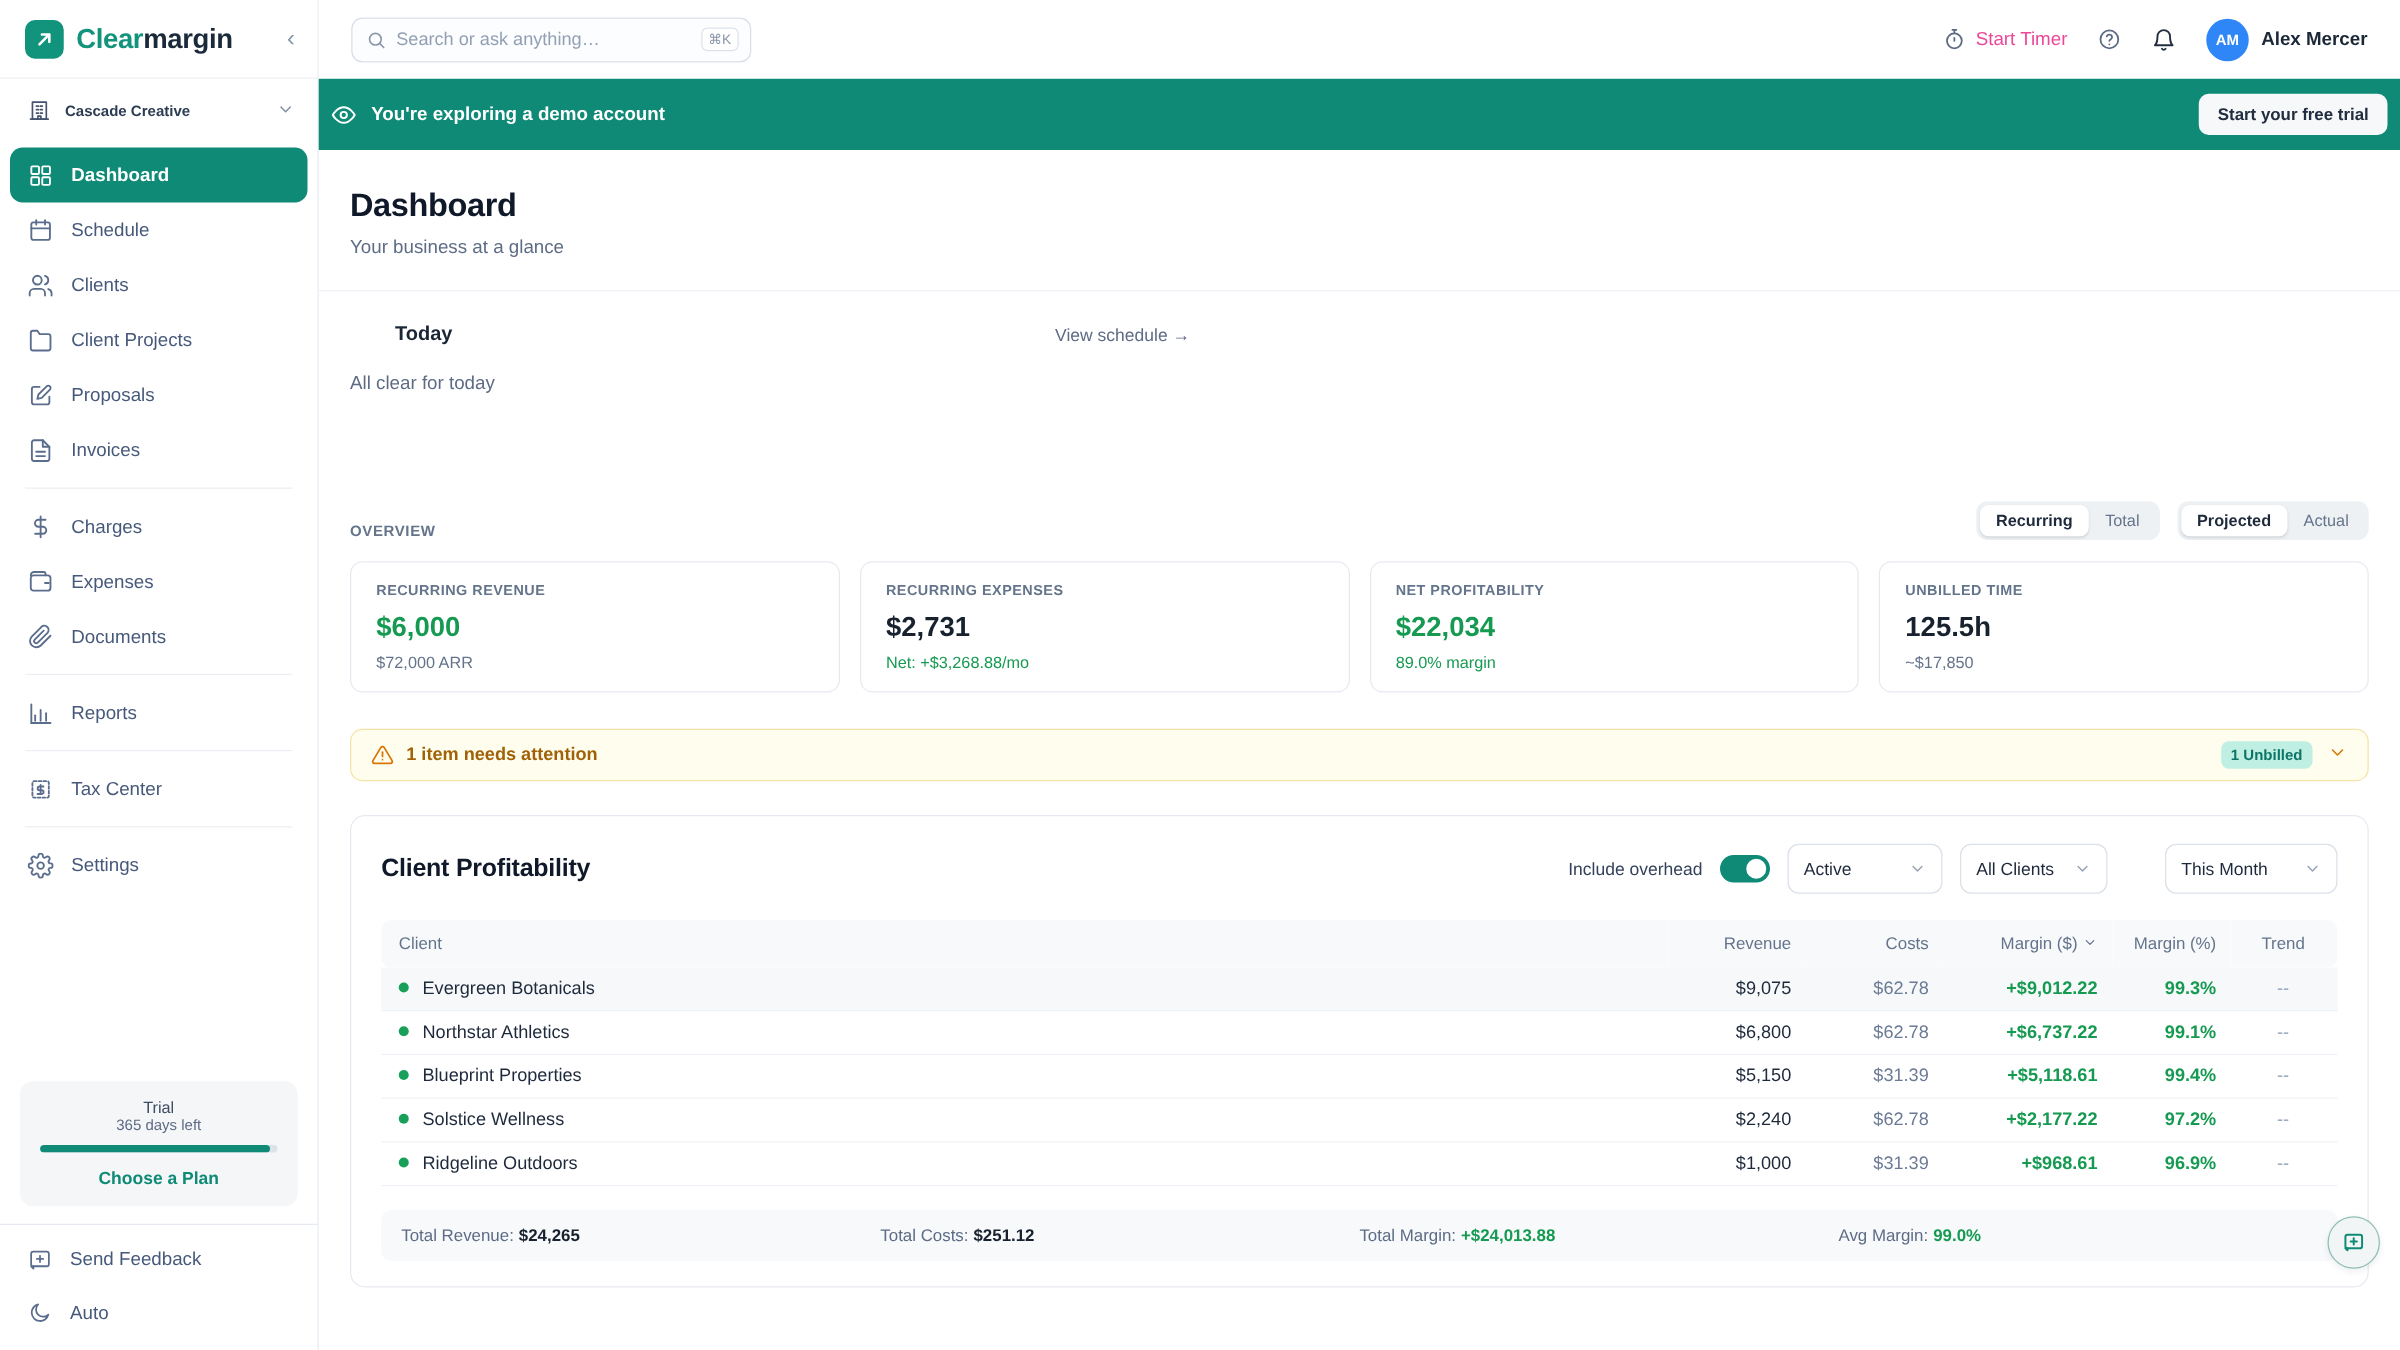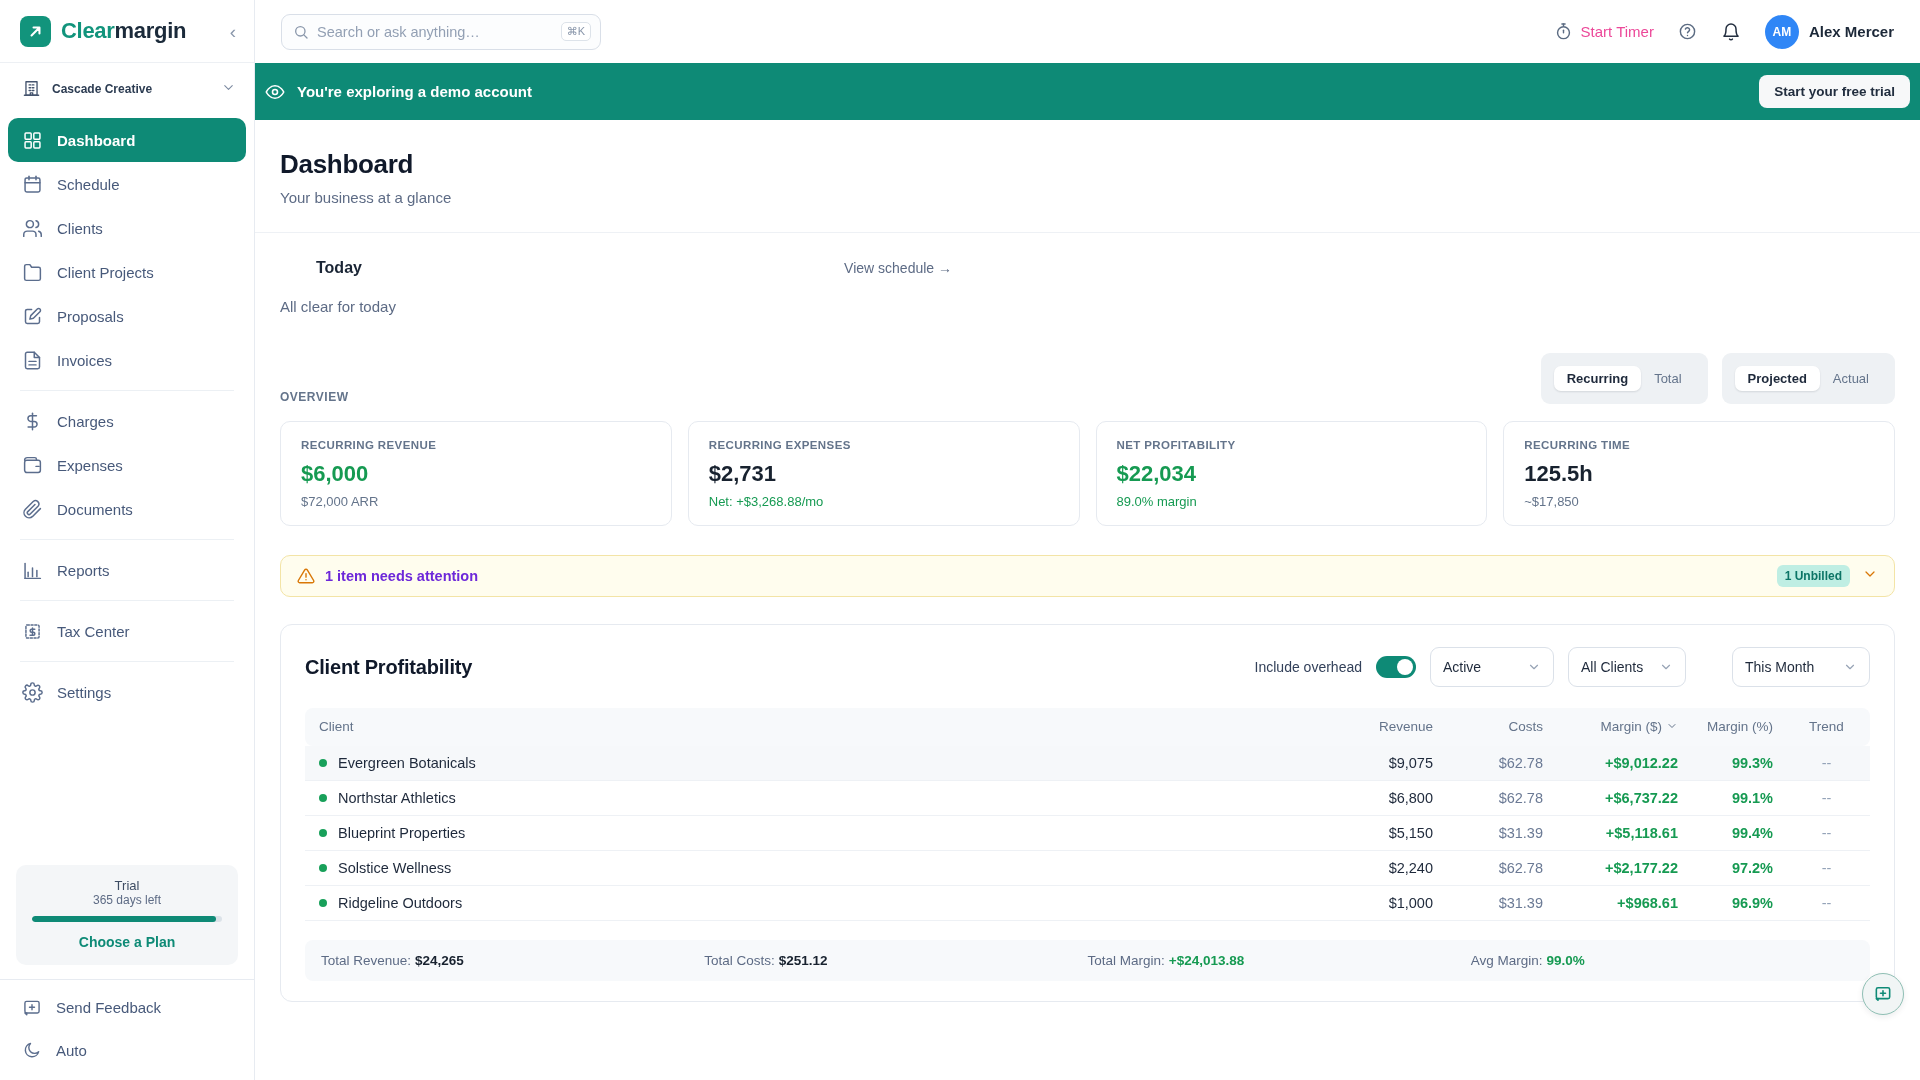--- a/index.html
+++ b/index.html
@@ -70,35 +70,35 @@
 
   .today-sec { width:672px; margin-top:26px; }
   .today-head { display:flex; align-items:center; justify-content:space-between;margin-left:36px; }
   .today-title { font-size:16px; font-weight:bold; color:#1a2535; }
   .today-link { font-size:14px; color:#5d6b85; cursor:pointer; }
   .today-empty { font-size:15px; color:#5d6b85; margin-top:21px; }
 
   .ov-head { display:flex; align-items:flex-end; justify-content:space-between; margin-top:38px; }
   .ov-label { font-size:12px; font-weight:bold; letter-spacing:0.5px; color:#64748b; }
   .toggle-wrap { display:flex; gap:14px; }
-  .seg { background:#eef1f4; border-radius:9px; padding:13px; display:flex; }
+  .seg { background:#eef1f4; border-radius:9px; padding:3px; display:flex;margin-top:48px; }
   .seg-opt { font-size:13px; color:#64748b; padding:5px 13px; border-radius:7px; cursor:pointer; font-weight:500; }
   .seg-opt.sel { background:#fff; color:#1e293b; font-weight:600; box-shadow:0 1px 2px rgba(16,24,40,.12); }
 
   .cards-row { display:flex; gap:16px; margin-top:17px; }
   .ov-card { flex:1; border:1px solid #e6eaf0; border-radius:10px; padding:17px 20px 16px 20px; background:#fff; }
   .ov-card-label { font-size:11.5px; font-weight:bold; letter-spacing:0.4px; color:#64748b; }
   .ov-card-value { font-size:22px; font-weight:bold; margin-top:10px; color:#18222f; }
   .ov-card-value.green { color:#169a52; }
   .ov-card-sub { font-size:13px; color:#64748b; margin-top:7px; }
   .ov-card-sub.green { color:#169a52; }
 
   .attn { margin-top:29px; border:1px solid #f3e4a6; background:#fffdee; border-radius:10px; height:42px; display:flex; align-items:center; padding:0 16px; }
   .attn svg { width:18px; height:18px; stroke:#d97706; stroke-width:1.9; fill:none; stroke-linecap:round; stroke-linejoin:round; }
-  .attn-text { color:#6d28d9; font-size:14.5px; font-weight:600; margin-left:10px; }
+  .attn-text { color:#a16207; font-size:14.5px; font-weight:600; margin-left:10px; }
   .attn-right { margin-left:auto; display:flex; align-items:center; gap:12px; }
   .attn-badge { background:#bfeee3; color:#0c7566; font-size:12px; font-weight:600; border-radius:6px; padding:4px 8px; }
   .attn-chev svg { stroke:#d97706; width:16px; height:16px; }
 
   .profit-card { margin-top:27px; border:1px solid #e6eaf0; border-radius:12px; padding:22px 24px 20px 24px; background:#fff; }
   .profit-head { display:flex; align-items:center; }
   .profit-title { font-size:20px; font-weight:bold; color:#10192a; letter-spacing:-0.2px; }
   .profit-controls { margin-left:auto; display:flex; align-items:center; gap:14px; }
   .ovh-label { font-size:14px; color:#33415a; }
   .switch { width:40px; height:22px; border-radius:12px; background:#0e8a76; position:relative; cursor:pointer; }
@@ -387,21 +387,21 @@
           <div class="ov-card-label">RECURRING EXPENSES</div>
           <div class="ov-card-value">$2,731</div>
           <div class="ov-card-sub green">Net: +$3,268.88/mo</div>
         </div>
         <div class="ov-card">
           <div class="ov-card-label">NET PROFITABILITY</div>
           <div class="ov-card-value green">$22,034</div>
           <div class="ov-card-sub green">89.0% margin</div>
         </div>
         <div class="ov-card">
-          <div class="ov-card-label">RECURRING TIME</div>
+          <div class="ov-card-label">UNBILLED TIME</div>
           <div class="ov-card-value">125.5h</div>
           <div class="ov-card-sub">~$17,850</div>
         </div>
       </div>
 
       <div class="attn">
         <svg viewBox="0 0 24 24">
             <path d="M10.3 3.9 1.8 18a2 2 0 0 0 1.7 3h17a2 2 0 0 0 1.7-3L13.7 3.9a2 2 0 0 0-3.4 0z"></path>
             <line x1="12" y1="9" x2="12" y2="13.5"></line>
             <line x1="12" y1="17" x2="12" y2="17.01"></line>

